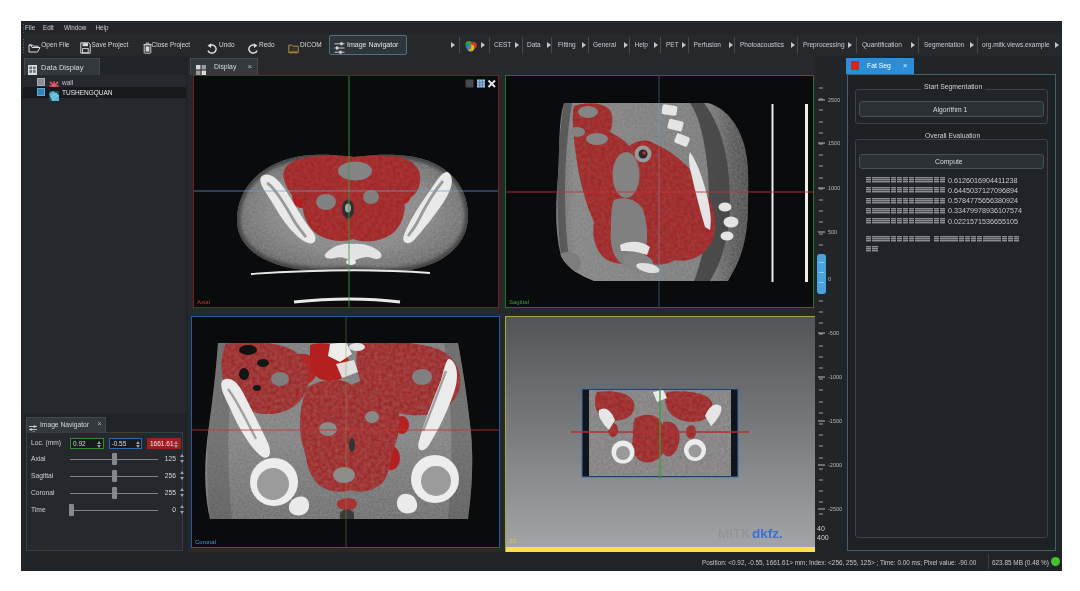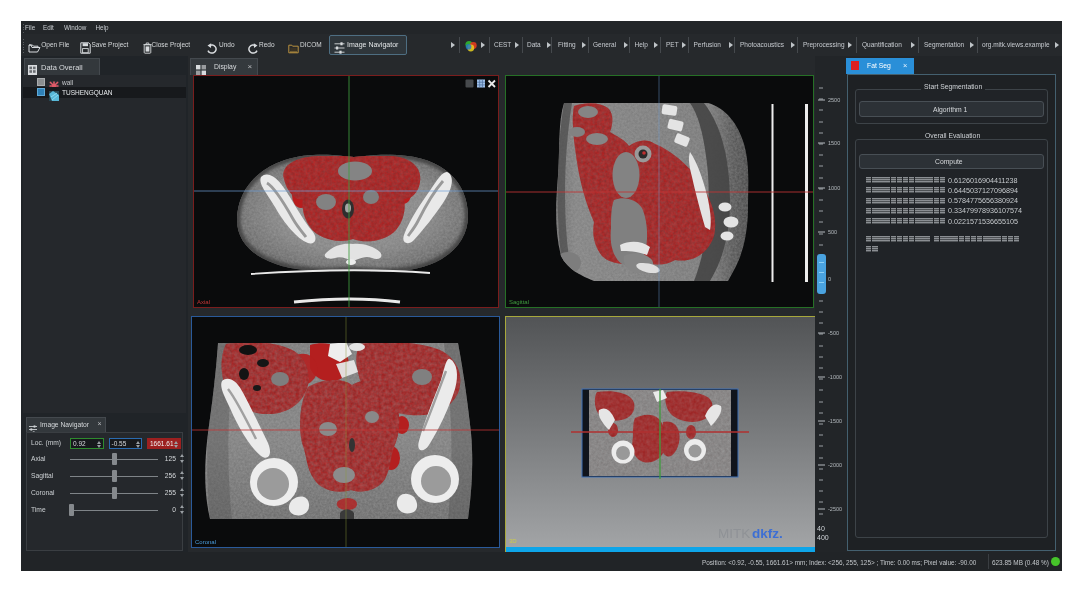--- a/index.html
+++ b/index.html
@@ -112,21 +112,21 @@
 <div class="tri" style="left:1034px;top:20.5px;"></div>
 <div class="abs" style="left:0px;top:35px;width:167px;height:496px;background:#202428;"></div>
 <div class="abs" style="left:3px;top:36.5px;width:76px;height:17.5px;background:#33383c;border:1px solid #44494e;border-bottom:none;"></div>
 <div class="abs" style="left:7px;top:40px;"><svg width="9" height="10" viewBox="0 0 9 10">
         <rect x="0" y="0" width="9" height="10" fill="#d8dbde"></rect>
         <rect x="1.4" y="1.6" width="2.6" height="2.6" fill="#6a6e72"></rect>
         <rect x="5" y="1.6" width="2.6" height="2.6" fill="#6a6e72"></rect>
         <rect x="1.4" y="5.2" width="2.6" height="2.6" fill="#6a6e72"></rect>
         <rect x="5" y="5.2" width="2.6" height="2.6" fill="#6a6e72"></rect>
       </svg></div>
-<div class="abs" style="left:20px;top:41.5px;font-size:7.5px;color:#d8dbde;white-space:nowrap;">Data Overall</div>
+<div class="abs" style="left:20px;top:41.5px;font-size:7.5px;color:#d8dbde;white-space:nowrap;">Data Display</div>
 <div class="abs" style="left:2px;top:54px;width:163px;height:338px;background:#25282c;"></div>
 <div class="abs" style="left:16px;top:56.5px;width:8px;height:8px;background:#8b8e90;border:1px solid #aaadaf;"></div>
 <div class="abs" style="left:28px;top:55.5px;"><svg width="10" height="10" viewBox="0 0 10 10">
         <rect width="10" height="10" fill="#2c2f33"></rect>
         <path d="M1 1 L9 9 M9 1 L1 9 M5 0.5 L5 9.5 M0.5 5 L9.5 5" stroke="#e05a68" stroke-width="1.6"></path>
       </svg></div>
 <div class="abs" style="left:41px;top:57.5px;font-size:6.5px;color:#c6c9cc;white-space:nowrap;">wall</div>
 <div class="abs" style="left:2px;top:65.5px;width:163px;height:11.5px;background:#17191c;"></div>
 <div class="abs" style="left:16px;top:67px;width:8px;height:8px;background:#2f81b7;border:1px solid #5fa9d8;"></div>
 <div class="abs" style="left:28px;top:66px;"><svg width="10" height="10" viewBox="0 0 10 10">
@@ -333,21 +333,21 @@
             <path d="M144 47 L162 43 L166 55 L150 61 Z" fill="#e6e6e6" opacity="0.95"></path>
             <ellipse cx="165" cy="30" rx="8" ry="4" fill="#e4e4e4"></ellipse>
           </g>
           <path d="M148 196 C152 191 158 191 162 196 L162 202 L148 202 Z" fill="#3a3a3a"></path>
         </g>
         <line x1="0" y1="113" x2="307" y2="113" stroke="#c23535" stroke-width="1" opacity="0.8"></line>
         <line x1="154" y1="0" x2="154" y2="230" stroke="#8a9a3a" stroke-width="1" opacity="0.45"></line>
         <text x="3" y="227" font-size="6" fill="#4a9ddc" font-family="Liberation Sans">Coronal</text>
       </svg>
     </div>
-    <div class="abs" style="left:484px;top:295px;width:314px;height:268px;background:#0ea5e9;border:1px solid #a8a83c;">
+    <div class="abs" style="left:484px;top:295px;width:314px;height:268px;background:#fde047;border:1px solid #a8a83c;">
       <svg width="312" height="230" viewBox="0 0 312 230" style="position:absolute;left:0;top:0;">
         <linearGradient id="bg3" x1="0" y1="0" x2="0" y2="1">
       <stop offset="0%" stop-color="#525456"></stop>
           <stop offset="50%" stop-color="#797b7d"></stop>
       <stop offset="100%" stop-color="#a2a4a6"></stop>
         </linearGradient>
         <rect width="312" height="230" fill="url(#bg3)"></rect>
         <g transform="translate(77,73)">
           <rect x="-1" y="-1" width="156" height="88" fill="#10141c" stroke="#3c6eb4" stroke-width="1"></rect>
           <rect x="6" y="0" width="142" height="86" fill="#7d7d7d"></rect>

